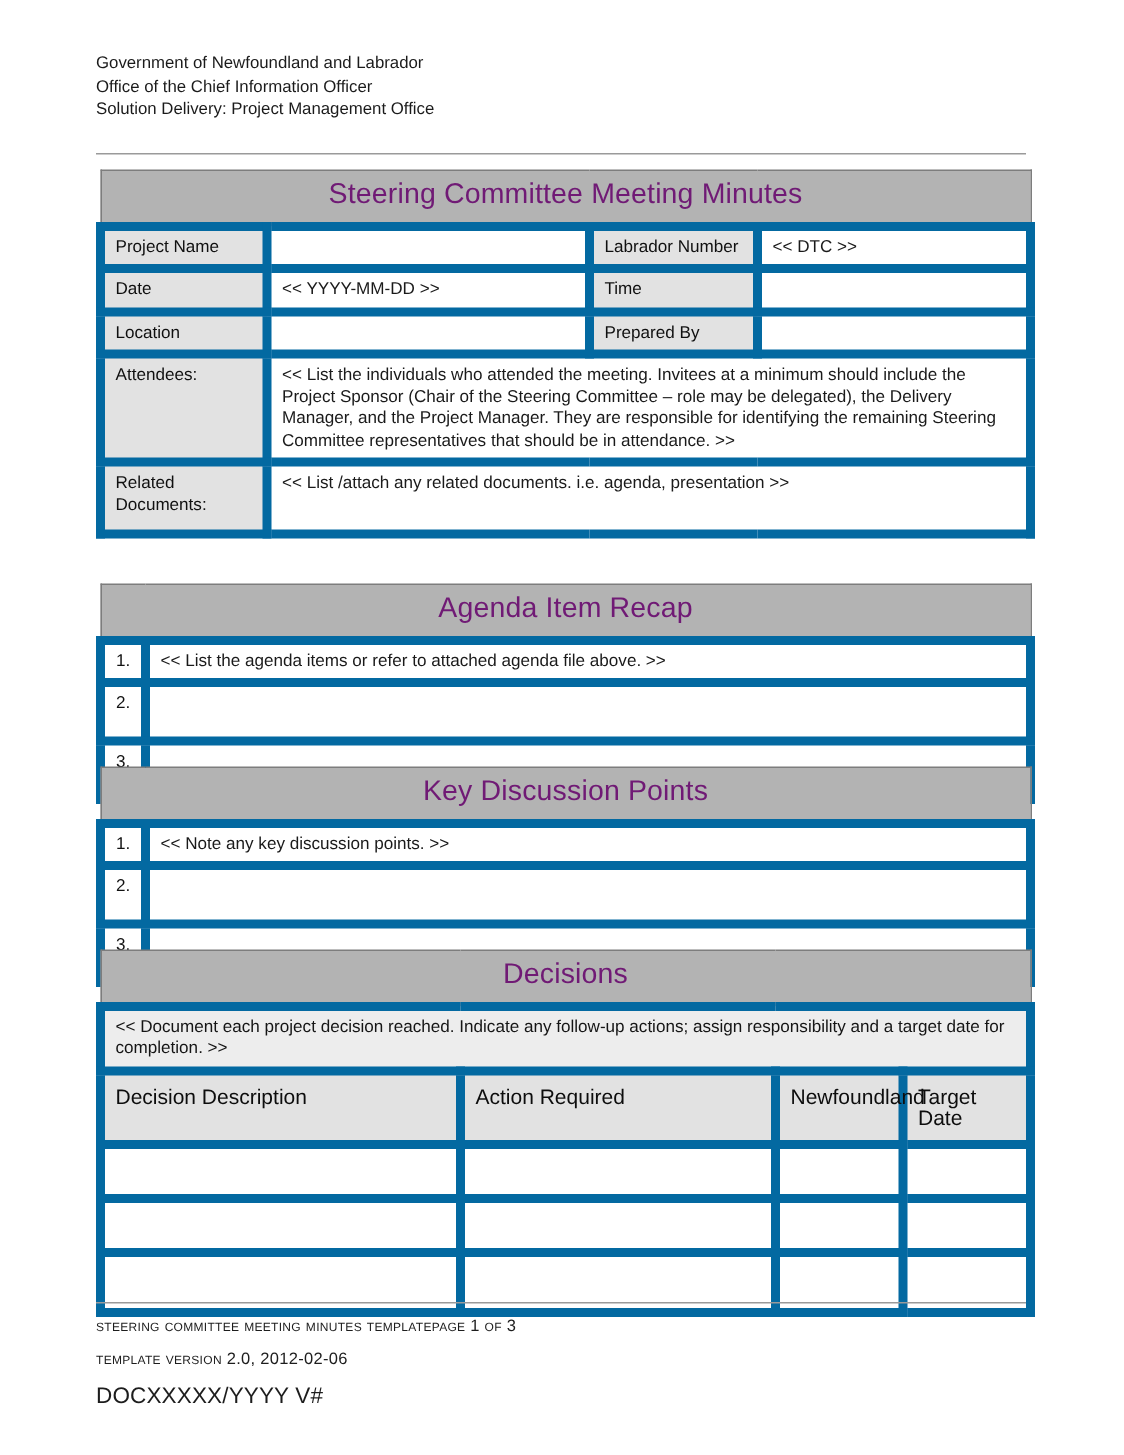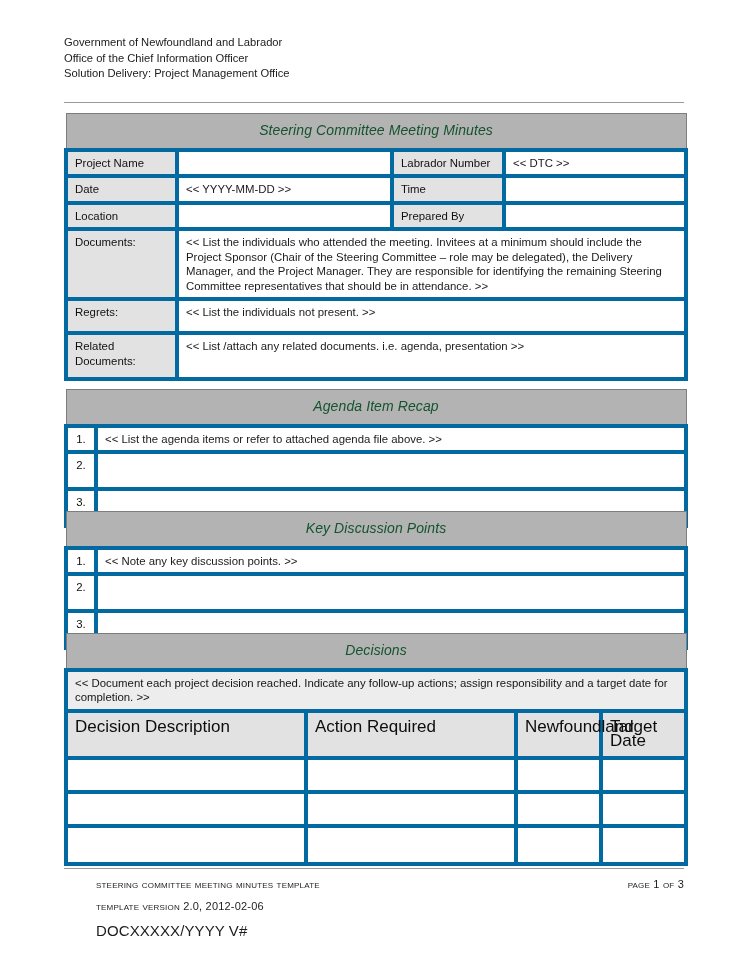--- a/index.html
+++ b/index.html
@@ -63,39 +63,38 @@
   
   .sheet {
     position: absolute;
     left: 64px;
     width: 620px;
     border-collapse: collapse;
     table-layout: fixed;
     font-size: 11.4px;
   }
   .sheet td, .sheet th {
-    border: 4px solid #0369a1;
+    border: 6px solid #0369a1;
     padding: 4px 7px;
     vertical-align: top;
     font-weight: normal;
     background: #ffffff;
     line-height: 14.5px;
   }
   .sheet .outer-top td { border-top: 2px solid #6a6a6a; }
 
   .banner {
     background: #b3b3b3 !important;
     text-align: center;
-    font-size: 14px;
+    font-size: 19px;
     font-weight: bold;
     letter-spacing: 0.1px;
     padding: 9px 6px 10px 6px !important;
     border: 1px solid #7d7d7d !important;
-    color: #14532d;
-    font-style: italic;
+    color: #701a75;
   }
   .lbl {
     background: #e2e2e2 !important;
     font-weight: bold;
     font-size: 11.4px;
     color: #101010;
   }
   .val {
     background: #ffffff;
     color: #1a1a1a;
@@ -108,21 +107,21 @@
     color: #111111;
   }
   .instr {
     background: #ededed !important;
     color: #151515;
     line-height: 15px;
   }
   .colhead {
     background: #e2e2e2 !important;
     font-weight: bold;
-    font-size: 17px;
+    font-size: 14px;
     color: #0d0d0d;
     padding-top: 7px !important;
     padding-bottom: 7px !important;
   }
   .blankrow td { height: 25px; }
 
   
   .footer-rule {
     position: absolute;
     left: 64px;
@@ -134,24 +133,22 @@
   .doc-footer {
     position: absolute;
     left: 64px;
     top: 878px;
     width: 620px;
     font-size: 9.6px;
     color: #1d1d1d;
   }
   .foot-row {
     display: flex;
-    justify-content: space-between;
     align-items: baseline;
     margin-bottom: 10px;
-    margin-left: 32px;
   }
   .smallcaps {
     font-variant: small-caps;
     text-transform: lowercase;
     font-size: 11px;
     letter-spacing: 0.2px;
   }
   .plaincaps {
     font-size: 15px;
     letter-spacing: 0.1px;
@@ -197,26 +194,22 @@
         <td class="lbl">Time</td>
         <td class="val">&nbsp;</td>
       </tr>
       <tr>
         <td class="lbl">Location</td>
         <td class="val">&nbsp;</td>
         <td class="lbl">Prepared By</td>
         <td class="val">&nbsp;</td>
       </tr>
       <tr>
-        <td class="lbl">Documents:</td>
+        <td class="lbl">Attendees:</td>
         <td class="val" colspan="3">&lt;&lt; List the individuals who attended the meeting.  Invitees at a minimum should include the Project Sponsor (Chair of the Steering Committee – role may be delegated), the Delivery Manager, and the Project Manager. They are responsible for identifying the remaining Steering Committee representatives that should be in attendance. &gt;&gt;</td>
-      </tr>
-      <tr>
-        <td class="lbl">Regrets:</td>
-        <td class="val" colspan="3" style="height:22px;">&lt;&lt; List the individuals not present. &gt;&gt;</td>
       </tr>
       <tr>
         <td class="lbl" style="height:34px;">Related Documents:</td>
         <td class="val" colspan="3">&lt;&lt; List /attach any related documents. i.e. agenda, presentation &gt;&gt;</td>
       </tr>
     </tbody>
   </table>
 
   <table class="sheet" style="top:389px;">
     <colgroup>

